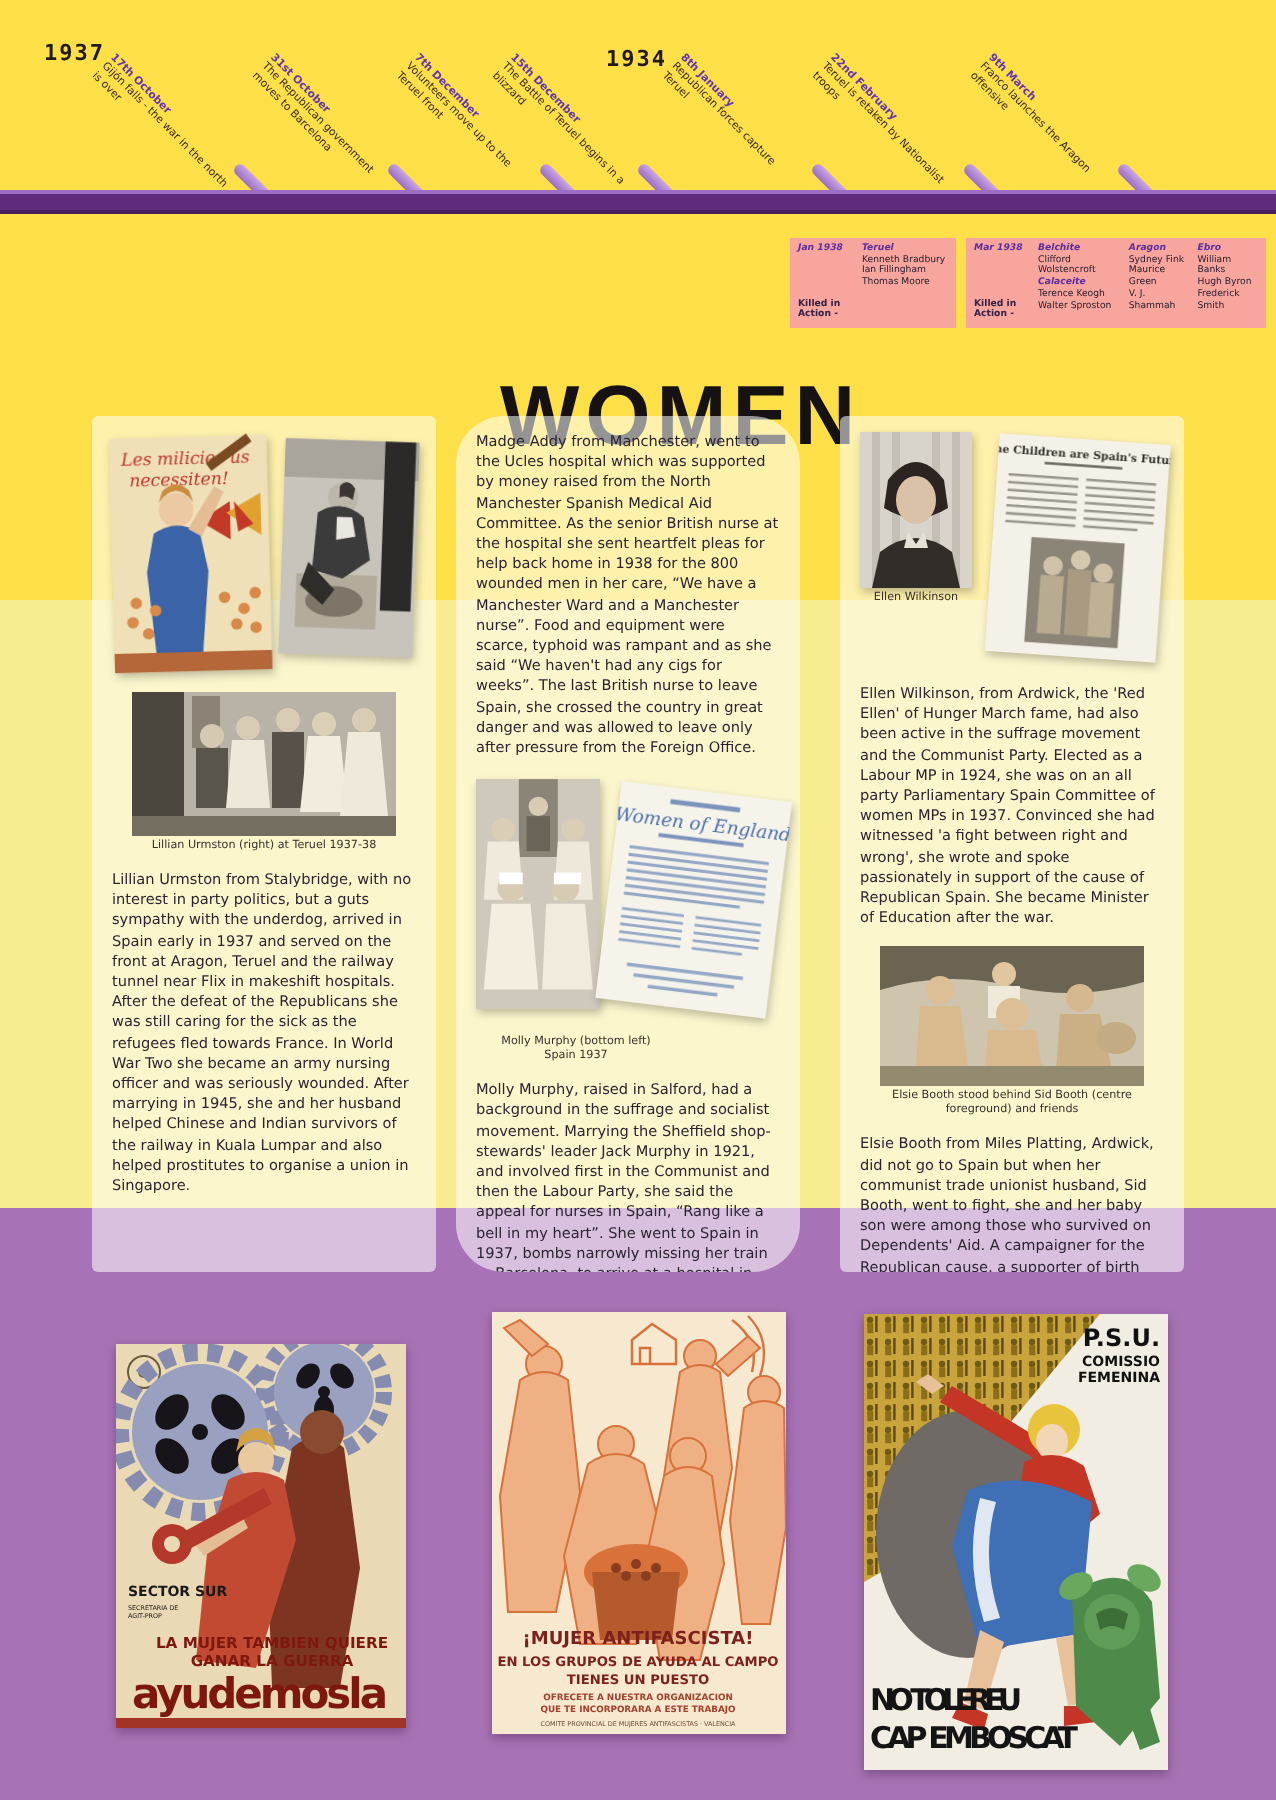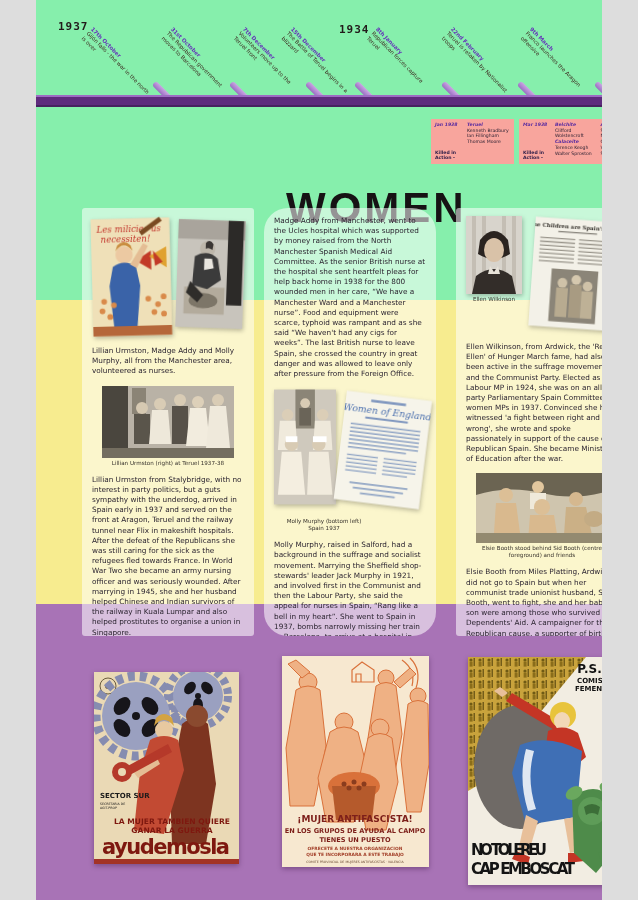--- a/index.html
+++ b/index.html
@@ -1,17 +1,17 @@
 <!DOCTYPE html>
 <html style="--salmon: #f4746c; --stripe-purple: #5e2b7d; --band-yellow: #f7ec8f; --band-purple: #a873b6; --card-overlay: rgba(255,255,255,0.55); --casualty-box-pink: #f8a59d; --accent-purple-text: #6433b8; --poster-dark-red: #7e180f;"><head>
 <meta charset="utf-8">
 <style>
   html,body{margin:0;padding:0;background:#ddd;}
-  .page{position:relative;width:566px;height:900px;margin:0 auto;overflow:hidden;
-        font-family:"DejaVu Sans",sans-serif;background:#86efac;}
+  .page{position:relative;width:638px;height:900px;margin:0 auto;overflow:hidden;
+        font-family:"DejaVu Sans",sans-serif;background:#fde047;}
   
   .band-yellow{position:absolute;left:0;top:300px;width:638px;height:304px;background:#f7ec8f;}
   .band-purple{position:absolute;left:0;top:604px;width:638px;height:296px;background:#a873b6;}
   .stripe{position:absolute;left:0;top:95px;width:638px;height:12px;
           background:linear-gradient(#9d6cc3 0 2px,#5e2b7d 2px 10px,#47215f 10px 12px);}
   
   .year-label{position:absolute;font-family:"DejaVu Sans Mono",monospace;font-weight:bold;
               font-size:11px;color:#221a1a;letter-spacing:1px;}
   .tl-event{position:absolute;width:88px;transform:rotate(45deg);transform-origin:0 0;
             font-size:5.4px;line-height:1.2;}
@@ -175,21 +175,20 @@
         <rect x="52" y="0" width="16" height="88" fill="#2c2a28"></rect>
         <rect x="8" y="70" width="42" height="28" fill="#b3ab9c"></rect>
         <ellipse cx="28" cy="84" rx="15" ry="8" fill="#7d7668"></ellipse>
         <circle cx="31" cy="30" r="8" fill="#bdb6aa"></circle>
         <path d="M29,24 q4,-5 8,1 l-1,6 q-4,-3 -7,-1 z" fill="#3a3633"></path>
         <path d="M18,38 q13,-8 24,2 l4,22 -14,10 -16,-4 z" fill="#3b3b3b"></path>
         <path d="M28,40 l8,0 2,10 -10,2 z" fill="#e9e6df"></path>
         <path d="M14,64 l14,14 -6,8 -12,-10 z" fill="#2f2d2a"></path>
       </svg>
     </div>
-    <p>Lillian Urmston, Madge Addy and Molly Murphy, all from the Manchester area, volunteered as nurses.</p>
     <figure class="photo-center" style="margin:0 auto;">
       <svg style="margin:0 auto;" width="132" height="72" viewBox="0 0 132 72">
         <rect width="132" height="72" fill="#b9b2a6"></rect>
         <rect x="0" y="0" width="26" height="62" fill="#4a463e"></rect>
         <rect x="30" y="2" width="14" height="26" fill="#8b8476"></rect>
         <circle cx="40" cy="22" r="6" fill="#d6c9b2"></circle>
           <rect x="32" y="28" width="16" height="30" fill="#5a554b"></rect>
         <circle cx="58" cy="18" r="6" fill="#d9ccb5"></circle>
           <path d="M50,24 h16 l3,34 h-22 z" fill="#eee8da"></path>
         <circle cx="78" cy="14" r="6" fill="#d9ccb5"></circle>

